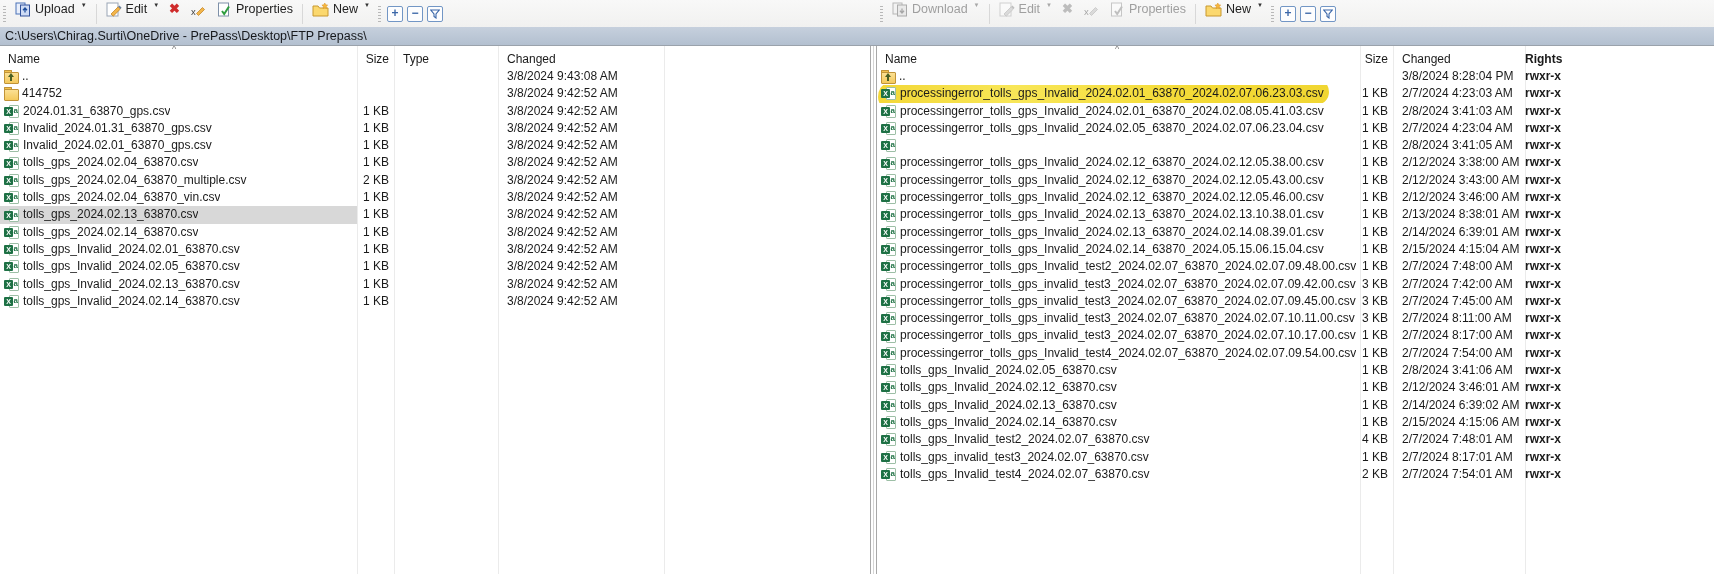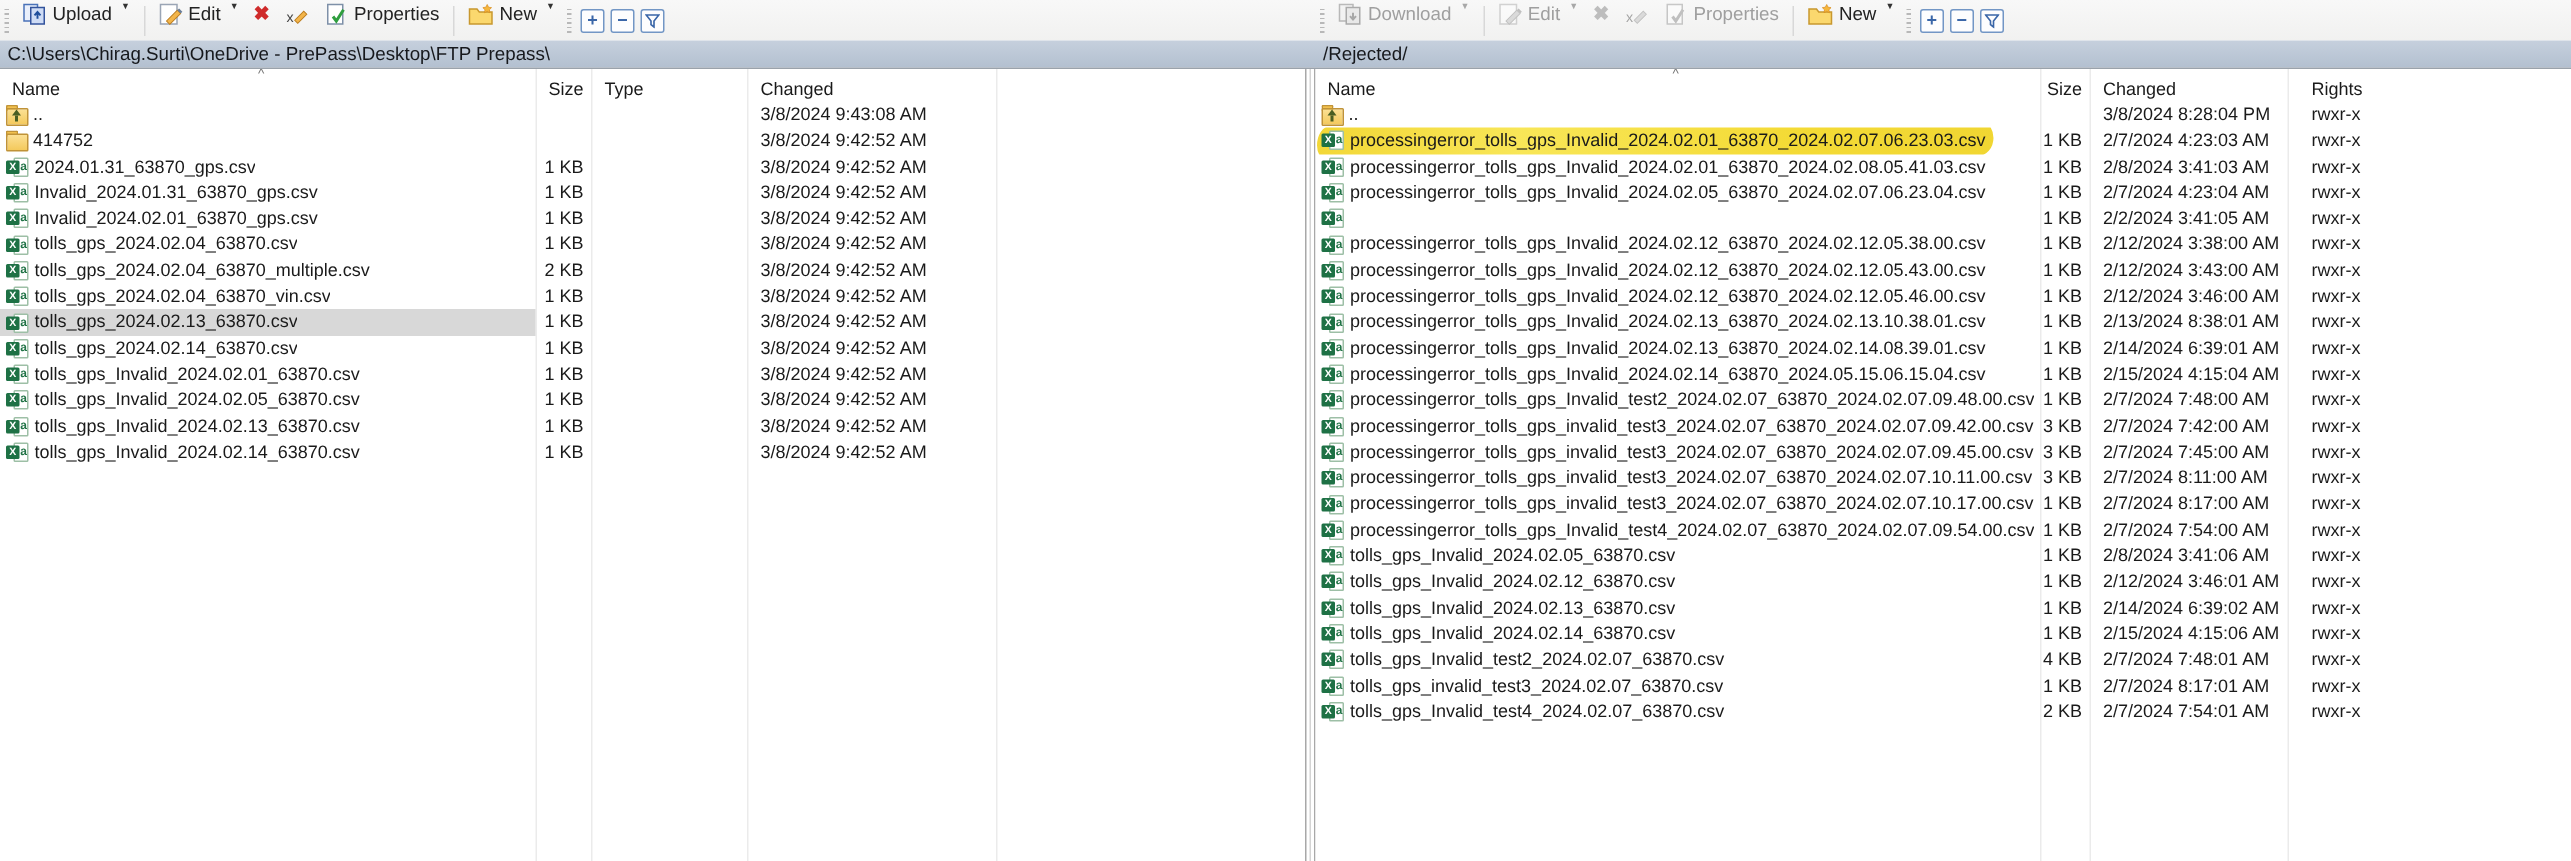--- a/index.html
+++ b/index.html
@@ -54,21 +54,21 @@
   .sortmark { position:absolute; top:-2px; font-size:9px; color:#777; z-index:3; }
   
   .l-cn { width:357px; padding-left:8px; }
   .l-cs { width:37px; text-align:right; padding-right:5px; }
   .l-ct { width:104px; padding-left:9px;margin-top:45px; }
   .l-cc { width:166px; padding-left:9px; }
   
   .r-cn { width:483px; padding-left:8px; }
   .r-cs { width:33px; text-align:right; padding-right:5px; }
   .r-cc { width:132px; padding-left:9px; }
-  .r-cr { flex:1; padding-left:16px; overflow:hidden; }
+  .r-cr { flex:1; overflow:hidden;font-weight:bold; }
   
   .rows { position:relative; z-index:1; }
   .row { display:flex; height:17.3px; line-height:17.3px; white-space:nowrap; }
   .cell { overflow:hidden; }
   .row .l-cn, .row .r-cn { padding-left:4px; display:flex; align-items:center; }
   .selbg { background:#d8d8d8; }
   .fname { overflow:hidden; }
   
   .fi { position:relative; display:inline-block; width:15px; height:13px; margin-right:4px; flex:0 0 15px; }
   .fi-folder { width:14px; flex-basis:14px; }
@@ -208,21 +208,20 @@
       <div class="sqbtn">
         <svg width="10" height="10" viewBox="0 0 10 10">
             <path d="M.8 1 h8.4 L6 5 v4 L4 7.4 V5 Z" fill="none" stroke="#3a66a8" stroke-width="1.1"></path>
           </svg>
       </div>
     </div>
   </div>
 
   <div class="pathbar-row">
     <div class="pathcell path-left">C:\Users\Chirag.Surti\OneDrive - PrePass\Desktop\FTP Prepass\</div>
-    <div class="pathcell path-right">/Rejected/</div>
   </div>
 
   <div class="panels">
 
     <div class="panel panel-left">
       <i class="vline" style="left:357px"></i>
       <i class="vline" style="left:394px"></i>
       <i class="vline" style="left:498px"></i>
       <i class="vline" style="left:664px"></i>
       <div class="hdr">
@@ -484,21 +483,21 @@
           </div>
           <div class="row">
             <div class="cell r-cn">
               <span class="fi fi-excel">
                 <i class="pg"></i>
                 <em class="aa">a</em>
                 <b class="xb">X</b>
               </span>
             </div>
             <div class="cell r-cs">1 KB</div>
-            <div class="cell r-cc">2/2/2024 3:41:05 AM</div>
+            <div class="cell r-cc">2/8/2024 3:41:05 AM</div>
             <div class="cell r-cr">rwxr-x</div>
           </div>
           <div class="row">
             <div class="cell r-cn">
               <span class="fi fi-excel">
                 <i class="pg"></i>
                 <em class="aa">a</em>
                 <b class="xb">X</b>
               </span>
               <span class="fname">processingerror_tolls_gps_Invalid_2024.02.12_63870_2024.02.12.05.38.00.csv</span>

